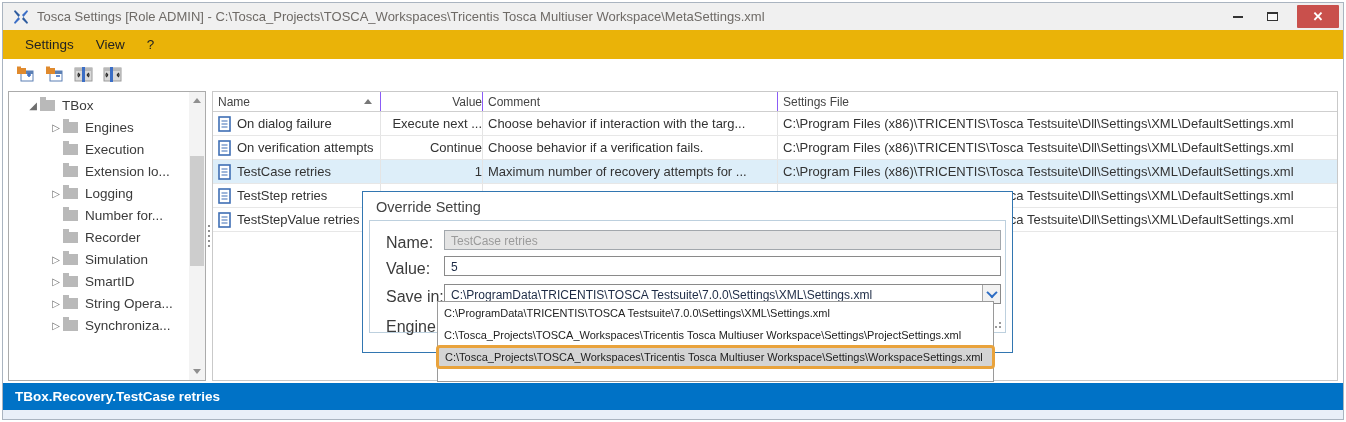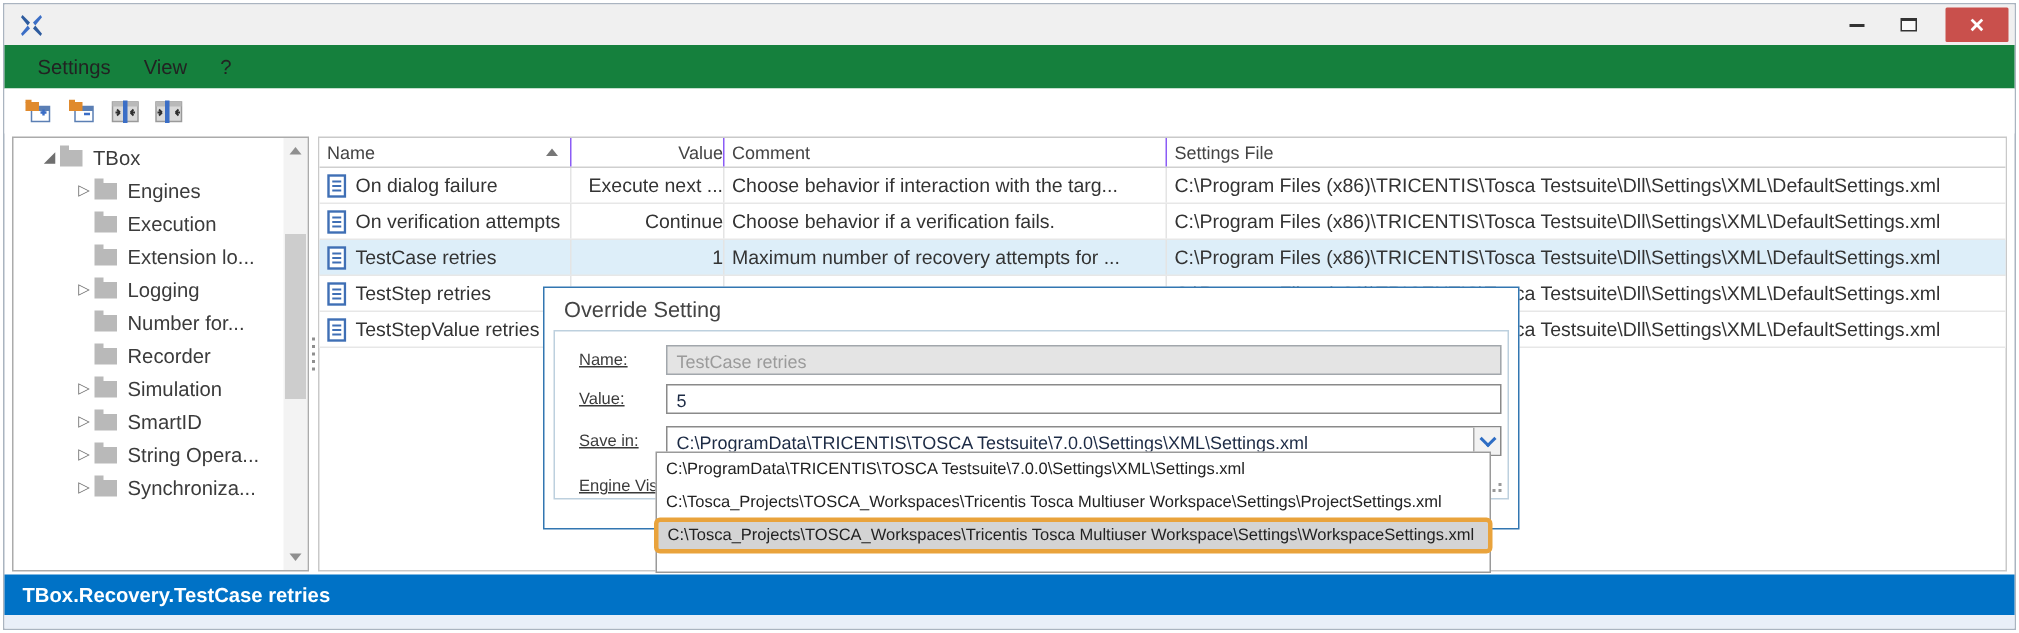--- a/index.html
+++ b/index.html
@@ -15,21 +15,21 @@
   .title-text { font-size:13px; color:#6e6a66; white-space:nowrap; }
   .win-controls { position:absolute; right:4px; top:2px; display:flex; align-items:center; height:23px; }
   .btn-min, .btn-max { width:34px; height:23px; display:flex; align-items:center; justify-content:center; }
   .glyph-min { width:10px; height:2px; background:#333; }
   .glyph-max { width:11px; height:9px; border:1px solid #333; border-top:2px solid #333; background:#f9f9f9; }
   .btn-close { width:42px; height:23px; background:var(--close-button-red,#c9504c); color:#fff;
                display:flex; align-items:center; justify-content:center; font-size:13px; font-weight:bold;
                border-radius:1px; margin-left:8px; }
 
   
-  .menubar { position:absolute; left:0; top:27px; right:0; height:29px; background:#15803d;
+  .menubar { position:absolute; left:0; top:27px; right:0; height:29px; background:#eab308;
              display:flex; align-items:center; padding-left:12px; gap:2px; }
   .menu-item { font-size:13.5px; color:#222; padding:4px 10px; }
 
   
   .toolbar { position:absolute; left:0; top:56px; right:0; height:30px; background:#fff;
              display:flex; align-items:center; padding-left:12px; gap:9px; }
   .tool-btn { width:20px; height:20px; display:flex; align-items:center; justify-content:center; }
 
   
   .tree-panel { position:absolute; left:5px; top:88px; width:198px; height:290px;
@@ -67,21 +67,21 @@
         white-space:nowrap; overflow:hidden; }
   .td:last-child { border-right:none; }
   .td.name-cell { display:flex; align-items:center; padding-top:0; gap:6px;text-align:center; }
   .doc-icon { flex:0 0 auto; }
 
   
   .dialog { position:absolute; left:359px; top:188px; width:651px; height:162px; background:#fff;
             border:1px solid #3276b1; z-index:10; }
   .dialog-title { position:absolute; left:13px; top:7px; font-size:14.5px; color:#444; }
   .groupbox { position:absolute; left:6px; top:28px; width:637px; height:113px; border:1px solid #bdd0de; }
-  .dlg-label { position:absolute; left:16px; font-size:11px; color:#3b3b3b; white-space:nowrap;text-decoration:underline; }
+  .dlg-label { position:absolute; left:16px; font-size:16px; color:#3b3b3b; white-space:nowrap; }
   .dlg-input { position:absolute; left:74px; width:557px; height:20px; font-size:12px; color:#1d2b45;
                padding:3px 0 0 6px; white-space:nowrap; overflow:hidden; }
   .input-disabled { background:#e4e4e4; border:1px solid #a2a7ac; color:#9b9b9b; }
   .input-normal { background:#fff; border:1px solid #8a8a8a; }
   .combo { padding-right:20px; }
   .combo-btn { position:absolute; right:0; top:-1px; width:18px; height:20px; background:#f2f2f2;
                border-left:1px solid #a8a8a8; display:flex; align-items:center; justify-content:center; }
   .combo-chevron { width:8px; height:8px; border-right:2px solid #2e6dc4; border-bottom:2px solid #2e6dc4;
                    transform:rotate(45deg) translate(-1px,-1px); }
   .grip { position:absolute; right:4px; bottom:4px; width:8px; height:8px; }
@@ -106,20 +106,21 @@
 
 <div id="window">
 
   <div class="titlebar">
     <svg class="logo" viewBox="0 0 16 16">
       <path d="M2 1 L7 6 L5.5 8 L1 2.5 Z" fill="#2d5b9e"></path>
       <path d="M14 1 L9 6 L10.5 8 L15 2.5 Z" fill="#3b6ec6"></path>
       <path d="M2 15 L7 10 L5.5 8 L1 13.5 Z" fill="#3b6ec6"></path>
       <path d="M14 15 L9 10 L10.5 8 L15 13.5 Z" fill="#2d5b9e"></path>
     </svg>
+    <span class="title-text">Tosca Settings [Role ADMIN] - C:\Tosca_Projects\TOSCA_Workspaces\Tricentis Tosca Multiuser Workspace\MetaSettings.xml</span>
     <div class="win-controls">
       <div class="btn-min">
           <div class="glyph-min"></div>
         </div>
       <div class="btn-max">
           <div class="glyph-max"></div>
         </div>
       <div class="btn-close">
           <span>✕</span>
         </div>

